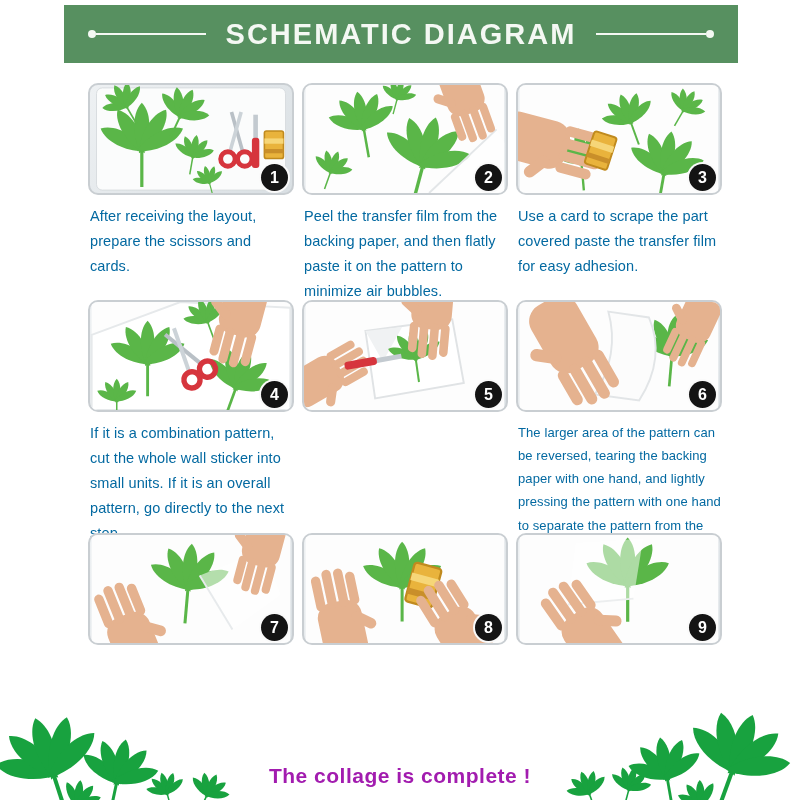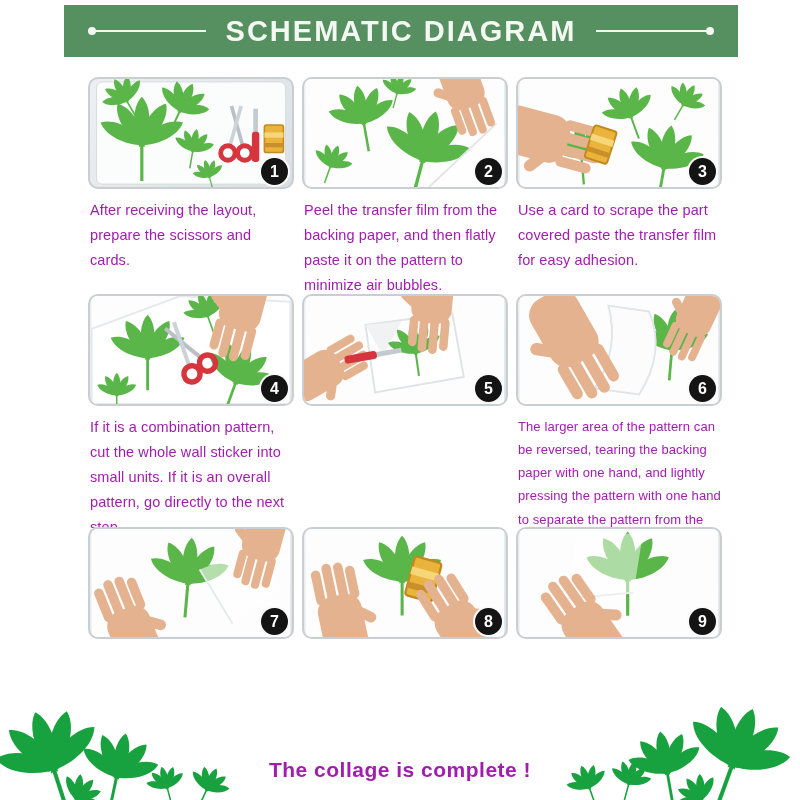--- a/index.html
+++ b/index.html
@@ -2,21 +2,21 @@
 <html><head>
 <meta charset="utf-8">
 <style>
   html,body{margin:0;padding:0;}
   body{
     width:800px;height:800px;background:#ffffff;overflow:hidden;
     font-family:"Liberation Sans", sans-serif;
   }
   
   .banner{
-    margin:5px 62px 0 64px;height:52px;background:#579060;
+    margin:5px 62px 0 64px;height:58px;background:#579060;
     display:flex;align-items:center;padding:0 24px;box-sizing:border-box;
   }
   .banner .line{height:2.5px;background:#f4f8f3;flex:1;}
   .banner .dot{width:8px;height:8px;border-radius:50%;background:#f4f8f3;flex:none;}
   .banner h1{
     margin:0 20px;font-size:29px;font-weight:bold;color:#f4f8f3;
     letter-spacing:2px;white-space:nowrap;
   }
   
   .grid{
@@ -32,21 +32,21 @@
     overflow:hidden;
   }
   .photo svg{display:block;width:100%;height:100%;}
   .badge{
     position:absolute;right:4px;bottom:2px;width:27px;height:27px;border-radius:50%;
     background:#141414;color:#fff;font-size:16px;font-weight:bold;
     display:flex;align-items:center;justify-content:center;
     box-shadow:0 0 0 2px #fafafa;
   }
   .caption{
-    margin:9px 0 0 2px;font-size:14.5px;line-height:1.72;color:#a21caf;
+    margin:9px 0 0 2px;font-size:14.5px;line-height:1.72;color:#0369a1;
     letter-spacing:.1px;
   }
   .cell:nth-child(6) .caption{font-size:13px;line-height:1.78;width:214px;}
   
   .footer{
     margin-top:6px;display:flex;align-items:center;justify-content:center;gap:14px;
   }
   .footer svg{overflow:visible;flex:none;}
   .footer .slogan{
     color:#a21caf;font-size:21px;font-weight:bold;letter-spacing:.5px;white-space:nowrap;

